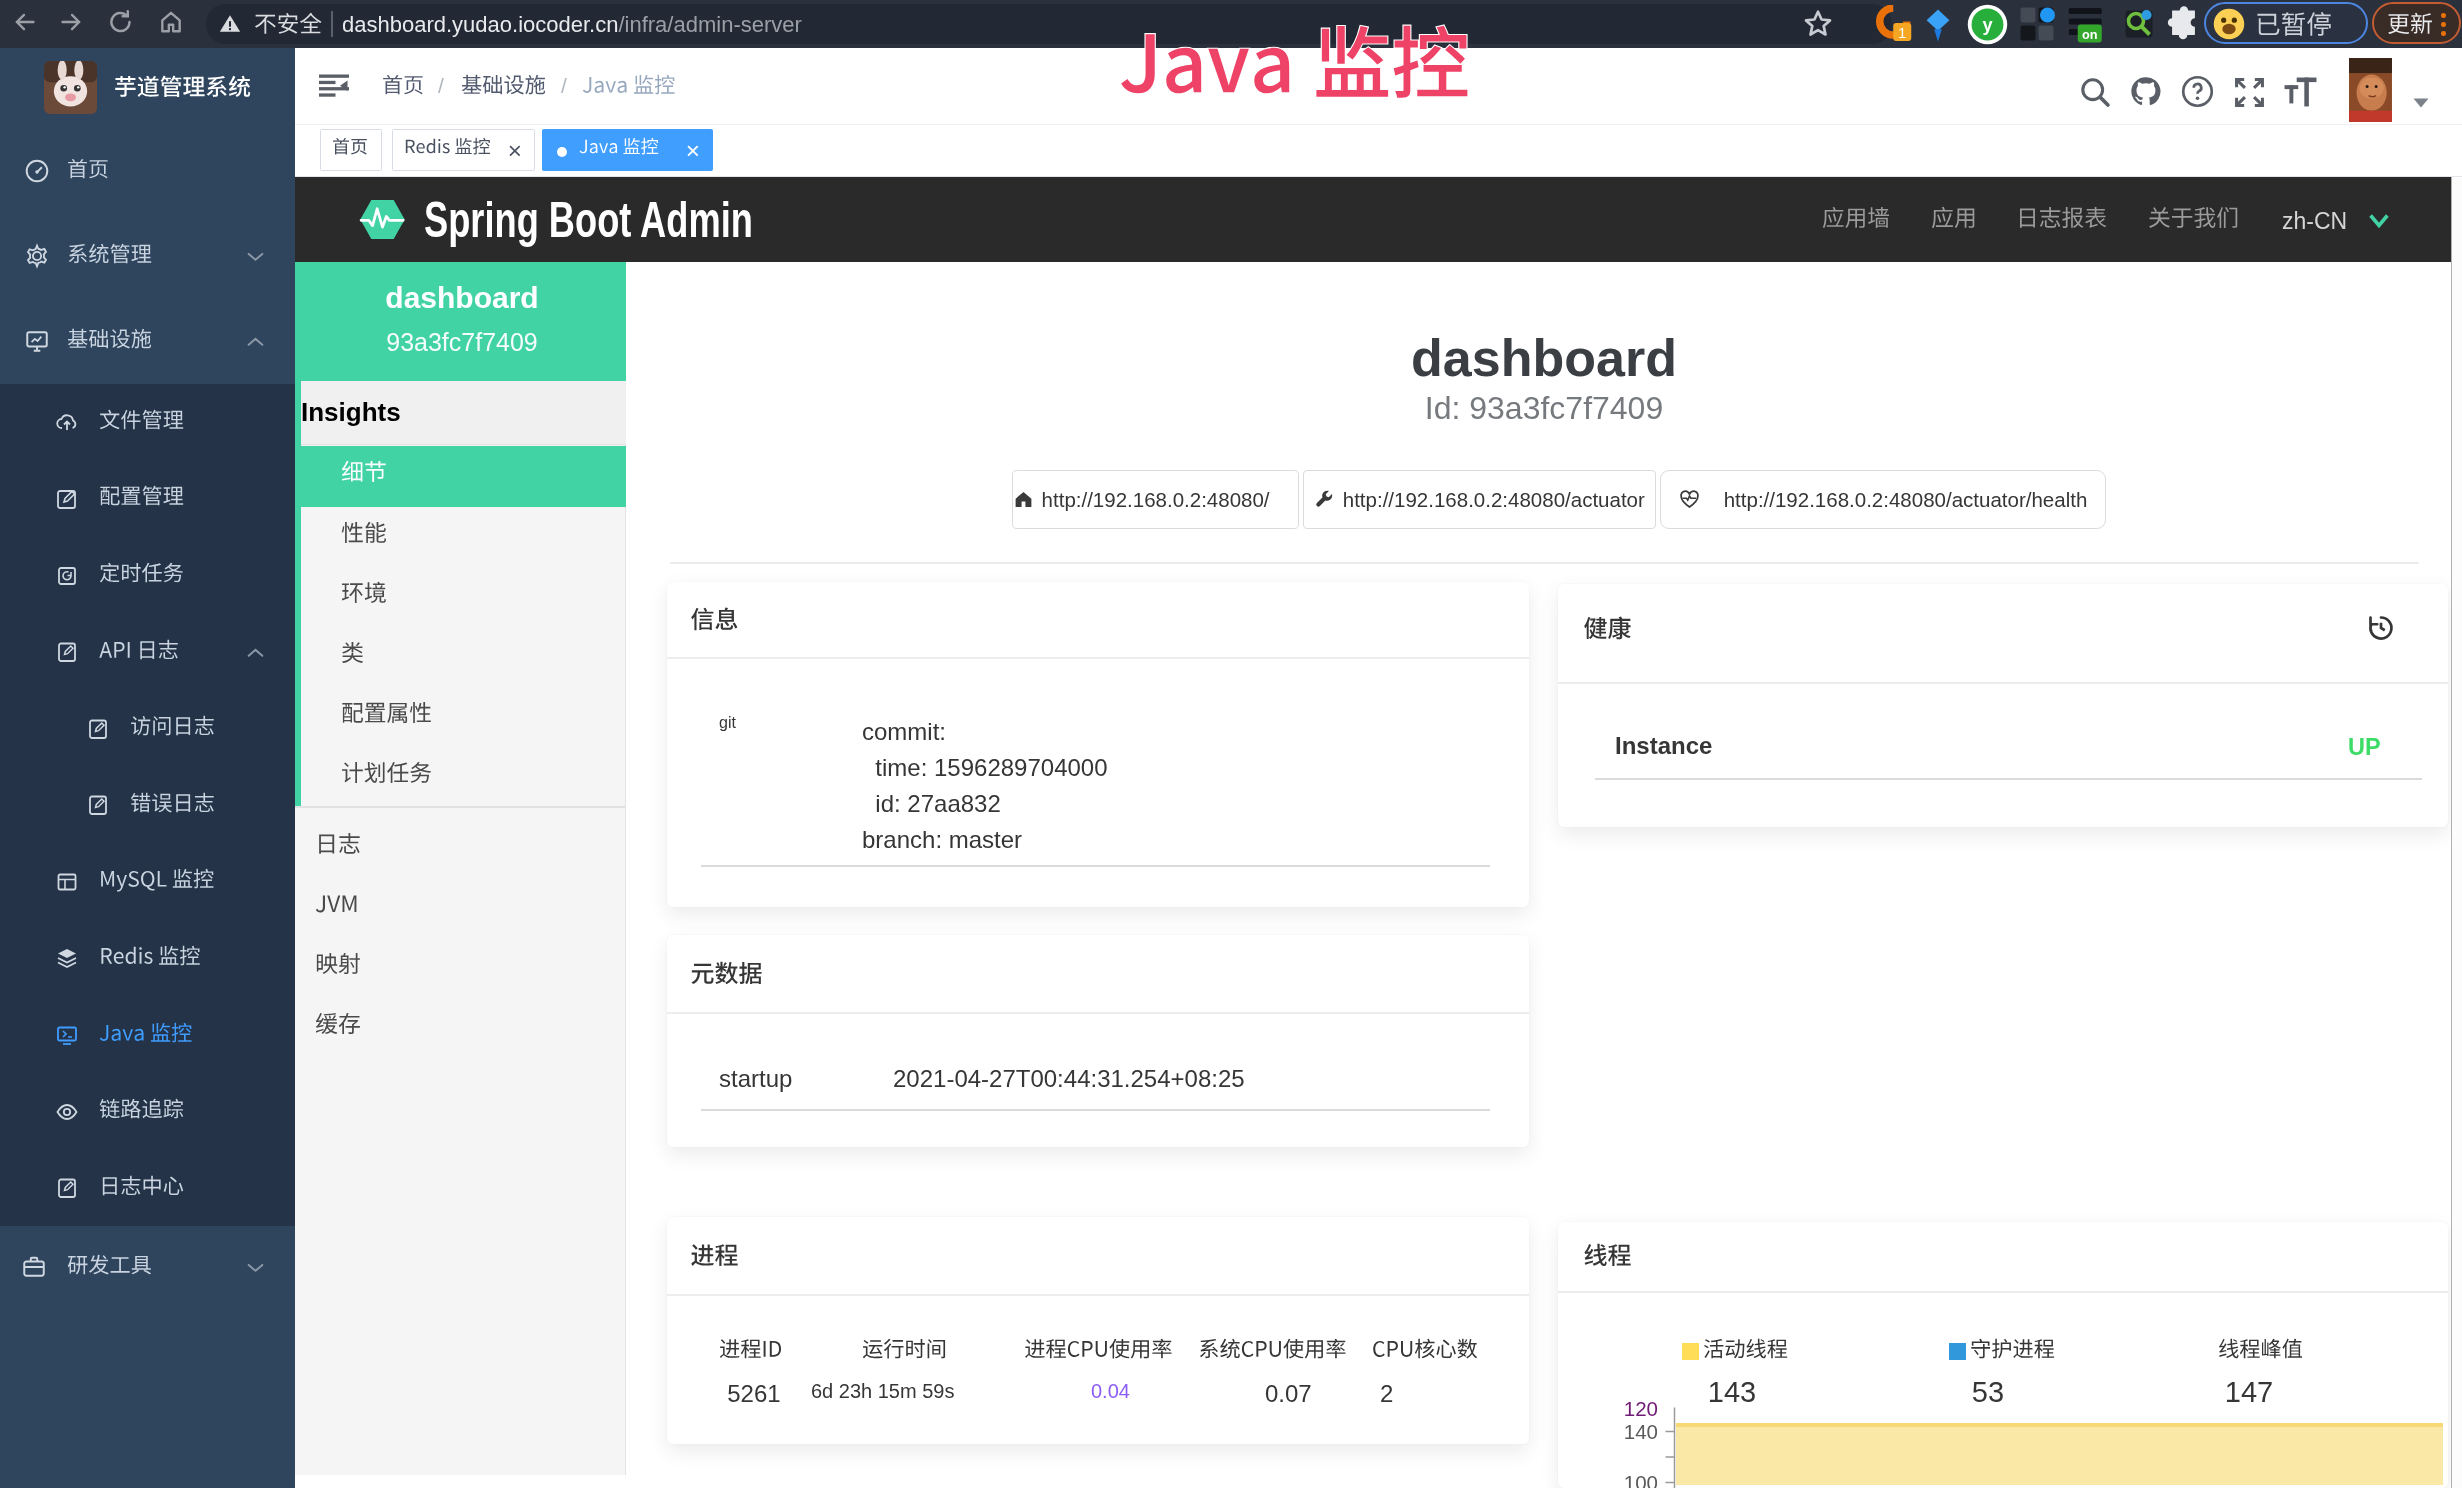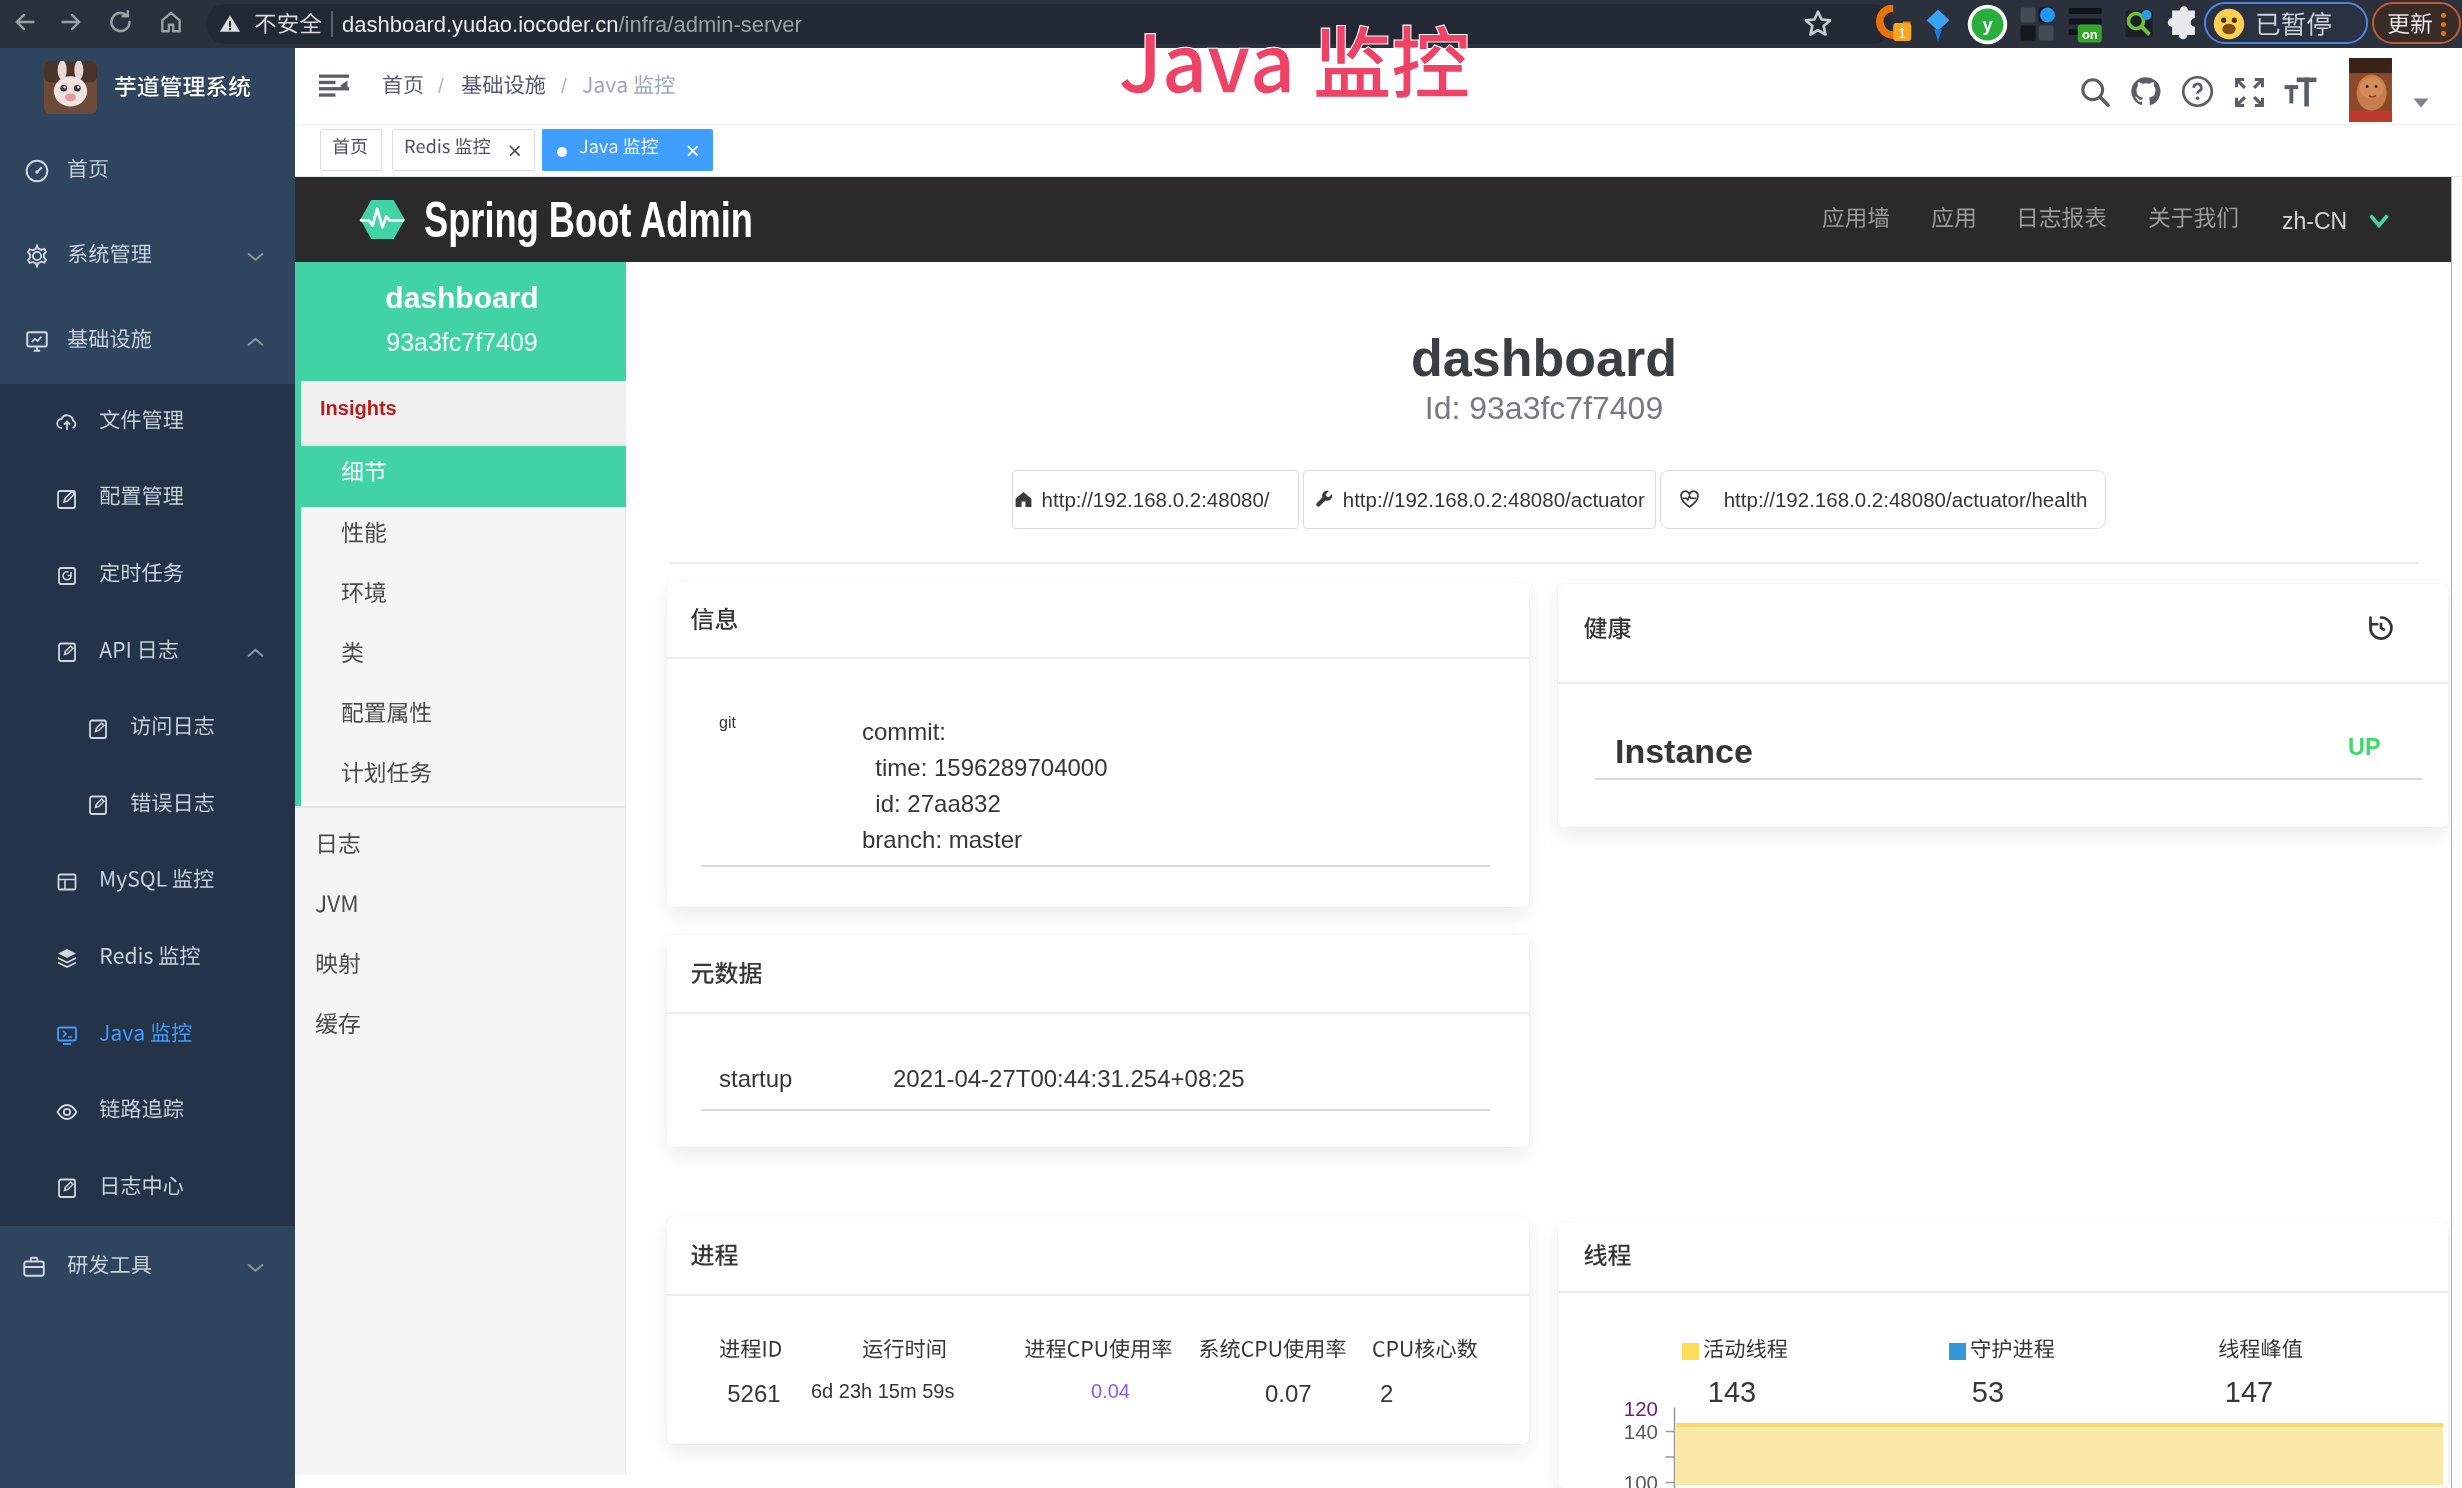--- a/index.html
+++ b/index.html
@@ -321,21 +321,21 @@
 <div class="abs" style="left:2282px;top:208px;font-size:23px;color:#d6d6d6">zh-CN</div>
 <svg class="abs" style="left:2369px;top:214px" width="20" height="13.7" viewBox="0 0 13 9">
       <path d="M1 1 L6.5 7.5 L12 1" fill="none" stroke="#42d3a5" stroke-width="2.4"></path>
     </svg>
 <div class="abs" style="left:295px;top:262px;width:331px;height:1213px;background:#f5f5f5;border-right:1.5px solid #e4e4e4"></div>
 <div class="abs" style="left:295px;top:262px;width:331px;height:119px;background:#42d3a5"></div>
 <div class="abs" style="left:295px;top:381px;width:6px;height:425px;background:#42d3a5"></div>
 <div class="abs" style="left:356px;top:281px;width:212px;font-size:30px;font-weight:bold;color:#fff;text-align:center">dashboard</div>
 <div class="abs" style="left:356px;top:328px;width:212px;font-size:25px;color:rgba(255,255,255,0.95);text-align:center">93a3fc7f7409</div>
 <div class="abs" style="left:301px;top:381px;width:325px;height:64px;background:#f0f0f0;border-bottom:1.5px solid #e2e2e2"></div>
-<div class="abs" style="left:320px;top:397px;font-size:20px;font-weight:bold;color:#b91c1c">Insights</div>
+<div class="abs" style="left:301px;top:397px;font-size:26px;font-weight:bold;color:#000000">Insights</div>
 <div class="abs" style="left:301px;top:446px;width:325px;height:61px;background:#42d3a5"></div>
 <svg style="position:absolute;left:341px;top:460px;" width="46" height="29" viewBox="0 0 60 38">
       <path d="M1.1 24.8 1.5 27C4.4 26.4 8.4 25.7 12.3 24.9L12.2 22.9C8.1 23.6 3.9 24.4 1.1 24.8ZM1.7 13.7C2.2 13.4 3 13.3 7.3 12.8C5.7 14.7 4.3 16.3 3.7 16.9C2.6 17.9 1.9 18.6 1.2 18.8C1.5 19.3 1.8 20.4 1.9 20.9C2.6 20.5 3.7 20.3 12.2 18.9C12.2 18.4 12.1 17.6 12.1 17L5.3 17.9C7.9 15.4 10.4 12.3 12.7 9.1L10.7 7.9C10.1 8.9 9.5 9.8 8.8 10.7L4.2 11.2C6.2 8.6 8.2 5.3 9.7 2L7.5 1.1C6 4.7 3.6 8.6 2.9 9.6C2.1 10.6 1.6 11.3 1 11.5C1.2 12.1 1.6 13.2 1.7 13.7ZM19.4 24.3H15.1V15.8H19.4ZM21.5 24.3V15.8H25.7V24.3ZM13 2.8V28.3H15.1V26.4H25.7V28.1H27.9V2.8ZM19.4 13.7H15.1V5H19.4ZM21.5 13.7V5H25.7V13.7Z M32.9 11.8V14H40.8V28.7H43.2V14H53.2V21.8C53.2 22.2 53 22.3 52.4 22.4C51.8 22.4 49.8 22.4 47.6 22.3C47.9 23 48.2 24 48.3 24.7C51.1 24.7 53 24.7 54.1 24.3C55.2 23.9 55.5 23.2 55.5 21.8V11.8ZM49 1.2V4.6H41V1.2H38.7V4.6H31.6V6.8H38.7V10.2H41V6.8H49V10.2H51.4V6.8H58.4V4.6H51.4V1.2Z" fill="#ffffff"></path>
     </svg>
 <svg style="position:absolute;left:341px;top:521px;" width="46" height="29" viewBox="0 0 60 38">
       <path d="M5.2 1.2V28.8H7.4V1.2ZM2.4 6.9C2.2 9.3 1.6 12.6 0.8 14.6L2.6 15.2C3.4 13 3.9 9.6 4.1 7.1ZM7.6 6.7C8.5 8.4 9.4 10.6 9.7 11.9L11.4 11C11 9.8 10.1 7.6 9.2 6ZM10 25.6V27.7H28.5V25.6H20.9V18.1H27.1V16H20.9V9.7H27.8V7.6H20.9V1.3H18.6V7.6H14.9C15.3 6.1 15.7 4.5 16 2.9L13.8 2.6C13.1 6.7 11.9 10.7 10.1 13.3C10.7 13.6 11.7 14.1 12.2 14.4C12.9 13.1 13.6 11.5 14.2 9.7H18.6V16H12.3V18.1H18.6V25.6Z M41.5 13.8V16.4H35.1V13.8ZM33 11.9V28.8H35.1V22.6H41.5V26.2C41.5 26.5 41.4 26.7 41 26.7C40.6 26.7 39.3 26.7 37.9 26.6C38.2 27.2 38.5 28.1 38.6 28.7C40.5 28.7 41.8 28.7 42.7 28.3C43.5 28 43.7 27.4 43.7 26.2V11.9ZM35.1 18.1H41.5V20.9H35.1ZM55.7 3.4C54 4.3 51.3 5.4 48.8 6.3V1.3H46.5V11.2C46.5 13.7 47.3 14.4 50.2 14.4C50.8 14.4 54.7 14.4 55.3 14.4C57.7 14.4 58.4 13.4 58.6 9.7C58 9.6 57.1 9.2 56.6 8.8C56.5 11.8 56.3 12.3 55.1 12.3C54.3 12.3 51 12.3 50.3 12.3C49 12.3 48.8 12.1 48.8 11.2V8.1C51.7 7.3 54.9 6.2 57.2 5.1ZM56.1 16.8C54.4 17.9 51.5 19.1 48.8 20V15.2H46.5V25.3C46.5 27.9 47.3 28.5 50.2 28.5C50.8 28.5 54.8 28.5 55.5 28.5C58 28.5 58.6 27.4 58.9 23.4C58.3 23.3 57.4 22.9 56.9 22.6C56.8 25.9 56.5 26.5 55.3 26.5C54.4 26.5 51.1 26.5 50.4 26.5C49 26.5 48.8 26.3 48.8 25.4V21.9C51.8 21 55.2 19.9 57.6 18.5ZM32.5 9.8C33.1 9.5 34.2 9.4 42.4 8.8C42.7 9.4 42.9 9.9 43.1 10.4L45.1 9.5C44.4 7.7 42.8 5 41.2 3L39.4 3.7C40.1 4.7 40.9 5.9 41.5 7.1L34.9 7.5C36.2 5.9 37.6 3.9 38.6 1.9L36.3 1.1C35.3 3.5 33.7 5.8 33.1 6.5C32.6 7.1 32.2 7.6 31.7 7.6C32 8.2 32.4 9.3 32.5 9.8Z" fill="#4a4a4a"></path>
     </svg>
 <svg style="position:absolute;left:341px;top:581px;" width="46" height="29" viewBox="0 0 60 38">
       <path d="M20.3 11.6C22.6 14.1 25.2 17.5 26.4 19.7L28.3 18.3C27 16.2 24.2 12.8 22 10.4ZM1.1 23.3 1.6 25.5C4.1 24.6 7.3 23.5 10.3 22.3L9.9 20.3L6.9 21.4V14H9.6V11.9H6.9V5.3H10.2V3.2H1.2V5.3H4.8V11.9H1.7V14H4.8V22.1ZM11.7 3.1V5.3H19.4C17.5 10.6 14.4 15.3 10.6 18.3C11.2 18.7 12 19.6 12.4 20C14.5 18.2 16.4 15.9 18.1 13.2V28.7H20.3V9.1C20.8 7.9 21.4 6.6 21.8 5.3H28.3V3.1Z M44.5 17.4H54V19.4H44.5ZM44.5 13.9H54V15.9H44.5ZM47.6 1.4C47.9 2 48.2 2.7 48.4 3.4H41.9V5.3H57V3.4H50.8C50.5 2.6 50.1 1.7 49.7 1ZM52.4 5.6C52.2 6.6 51.7 7.9 51.2 8.9H46.1L47.2 8.6C47.1 7.8 46.6 6.5 46.2 5.6L44.3 6C44.7 6.9 45.1 8 45.3 8.9H41V10.8H57.8V8.9H53.2C53.6 8.1 54.1 7.1 54.5 6.1ZM42.5 12.4V21H45.6C45.2 24.4 43.9 26.2 39 27.1C39.4 27.5 40 28.4 40.1 28.9C45.7 27.6 47.2 25.3 47.7 21H50.4V25.4C50.4 27 50.6 27.5 51.1 27.9C51.6 28.3 52.5 28.4 53.2 28.4C53.6 28.4 54.8 28.4 55.3 28.4C55.8 28.4 56.7 28.3 57.1 28.2C57.6 28 58 27.7 58.2 27.2C58.4 26.7 58.5 25.5 58.6 24.2C58 24.1 57.2 23.7 56.8 23.3C56.8 24.5 56.7 25.4 56.6 25.9C56.5 26.2 56.3 26.4 56.1 26.5C55.9 26.6 55.5 26.6 55.1 26.6C54.7 26.6 53.9 26.6 53.6 26.6C53.2 26.6 53 26.6 52.8 26.5C52.6 26.4 52.6 26.1 52.6 25.6V21H56.2V12.4ZM31 22.5 31.8 24.8C34.3 23.8 37.5 22.6 40.6 21.3L40.1 19.3L37 20.4V10.6H39.9V8.5H37V1.6H34.8V8.5H31.5V10.6H34.8V21.2C33.4 21.8 32.1 22.2 31 22.5Z" fill="#4a4a4a"></path>
     </svg>
@@ -394,21 +394,21 @@
 <div class="abs" style="left:701px;top:865px;width:789px;height:1.5px;background:#dbdbdb"></div>
 <div class="abs" style="left:1558px;top:584px;width:890px;height:243px;box-shadow:0 7.6px 20px rgba(10,10,10,0.08),0 0 0 0.8px rgba(10,10,10,0.02);border-radius:6px;background:#fff"></div>
 <div class="abs" style="left:1558px;top:682px;width:890px;height:1.5px;background:#ededed"></div>
 <svg style="position:absolute;left:1583px;top:616px;" width="49" height="30" viewBox="0 0 64 40">
       <path d="M6.4 1.2C5.2 5.8 3.2 10.4 0.9 13.4C1.3 14.1 2.1 15.8 2.3 16.6C3 15.7 3.6 14.7 4.3 13.6V30.8H6.9V8.2C7.8 6.1 8.5 4 9.1 2ZM17.2 3.7V5.9H21.1V7.9H15.9V10.2H21.1V12.4H17.2V14.6H21.1V16.6H16.9V18.9H21.1V21H16.1V23.4H21.1V26.9H23.6V23.4H30V21H23.6V18.9H29.1V16.6H23.6V14.6H28.8V10.2H30.9V7.9H28.8V3.7H23.6V1.3H21.1V3.7ZM23.6 10.2H26.4V12.4H23.6ZM23.6 7.9V5.9H26.4V7.9ZM9.2 16C9.2 15.7 9.7 15.4 10.2 15.1H13.5C13.2 17.7 12.7 20 12 21.9C11.4 20.8 10.8 19.4 10.3 17.7L8.2 18.5C8.9 21 9.8 23 10.8 24.6C9.9 26.5 8.6 27.9 7.1 29C7.6 29.3 8.7 30.3 9.1 30.8C10.5 29.8 11.6 28.5 12.6 26.8C15.7 29.7 19.6 30.4 24.2 30.4H30C30.1 29.6 30.5 28.4 30.9 27.7C29.5 27.8 25.5 27.8 24.4 27.8C20.3 27.7 16.6 27.2 13.8 24.4C15 21.4 15.8 17.7 16.2 13L14.6 12.7L14.1 12.7H12.4C13.8 10.3 15.2 7.2 16.4 4.1L14.7 3L13.9 3.3H9V6H12.9C11.8 8.6 10.5 11 10.1 11.7C9.5 12.8 8.6 13.6 8.1 13.8C8.4 14.3 9 15.4 9.2 16Z M39.8 20.8C41.3 21.8 43.4 23.2 44.4 24.1L46.1 22.2C45.1 21.3 42.9 20 41.4 19.1ZM56.9 14.8V17H51.6V14.8ZM56.9 12.7H51.6V10.8H56.9ZM46.9 1.6C47.3 2.3 47.7 3 48.1 3.8H35.7V13.2C35.7 18 35.5 24.5 32.9 29.2C33.5 29.4 34.8 30.3 35.3 30.8C38.1 25.9 38.6 18.3 38.6 13.2V6.5H48.5V8.6H40.7V10.8H48.5V12.7H39.3V14.8H48.5V17H40.4V19.1H48.5V22.5C44.7 24 40.7 25.5 38.2 26.4L39.4 28.9L48.5 24.9V27.7C48.5 28.2 48.3 28.4 47.7 28.4C47.2 28.4 45.2 28.4 43.4 28.4C43.8 29.1 44.3 30.1 44.4 30.9C47.1 30.9 48.8 30.9 50 30.5C51.1 30 51.6 29.4 51.6 27.7V23.5C54 26.3 57.2 28.4 61.2 29.4C61.6 28.7 62.4 27.6 63 27C60.4 26.5 58 25.5 56 24.2C57.7 23.4 59.6 22.2 61.2 21.1L59 19.3C57.8 20.4 55.8 21.7 54.1 22.7C53.1 21.8 52.2 20.7 51.6 19.6V19.1H59.8V15H62.8V12.4H59.8V8.6H51.6V6.5H62.5V3.8H51.6C51.1 2.8 50.5 1.7 49.9 0.8Z" fill="#363636"></path>
     </svg>
 <svg class="abs" style="left:2366px;top:613px" width="30" height="30" viewBox="0 0 20 20">
       <path d="M10 3 a7 7 0 1 1 -6.5 4.3 M3 3 v4.5 h4.5" fill="none" stroke="#363636" stroke-width="1.8" stroke-linecap="round"></path>
       <path d="M10 6.5 V10 l2.5 1.5" fill="none" stroke="#363636" stroke-width="1.8"></path>
     </svg>
-<div class="abs" style="left:1615px;top:732px;font-size:34px;font-weight:bold;color:#363636">Instance</div>
+<div class="abs" style="left:1615px;top:732px;font-size:24px;font-weight:bold;color:#363636">Instance</div>
 <div class="abs" style="left:2348px;top:734px;font-size:23.5px;font-weight:bold;color:#3ddc67">UP</div>
 <div class="abs" style="left:1595px;top:778px;width:827px;height:1.5px;background:#dbdbdb"></div>
 <div class="abs" style="left:667px;top:935px;width:862px;height:212px;box-shadow:0 7.6px 20px rgba(10,10,10,0.08),0 0 0 0.8px rgba(10,10,10,0.02);border-radius:6px;background:#fff"></div>
 <div class="abs" style="left:667px;top:1012px;width:862px;height:1.5px;background:#ededed"></div>
 <svg style="position:absolute;left:690px;top:961px;" width="73" height="30" viewBox="0 0 96 40">
       <path d="M4.7 3.5V6.5H27.5V3.5ZM1.8 12.4V15.3H9.6C9.1 21 8.1 25.8 1.3 28.4C2 28.9 2.8 30 3.2 30.8C10.8 27.7 12.2 22.1 12.8 15.3H18.3V26.1C18.3 29.3 19.2 30.3 22.4 30.3C23 30.3 26 30.3 26.7 30.3C29.7 30.3 30.5 28.7 30.8 23.1C30 22.9 28.7 22.3 28 21.8C27.8 26.6 27.6 27.4 26.5 27.4C25.7 27.4 23.4 27.4 22.8 27.4C21.7 27.4 21.4 27.2 21.4 26.1V15.3H30.3V12.4Z M45.9 1.7C45.4 2.9 44.4 4.7 43.6 5.9L45.6 6.8C46.4 5.7 47.5 4.2 48.4 2.7ZM34.5 2.7C35.4 4 36.2 5.8 36.4 6.9L38.7 5.9C38.4 4.8 37.6 3.1 36.7 1.8ZM44.6 20.2C43.9 21.6 43 22.8 42 23.9C40.9 23.3 39.8 22.8 38.8 22.3L40 20.2ZM35.1 23.3C36.6 23.9 38.3 24.7 39.9 25.6C37.9 26.9 35.6 27.8 33.1 28.4C33.6 28.9 34.2 30 34.5 30.7C37.4 29.9 40.1 28.7 42.3 26.9C43.4 27.5 44.3 28.1 45 28.6L46.8 26.7C46.1 26.2 45.2 25.7 44.3 25.1C46 23.3 47.2 21 48 18.2L46.4 17.6L45.9 17.7H41.2L41.8 16.2L39.2 15.7C38.9 16.3 38.7 17 38.3 17.7H34.1V20.2H37.1C36.4 21.3 35.7 22.4 35.1 23.3ZM39.9 1.1V7H33.5V9.4H38.9C37.4 11.3 35.1 13 33 13.9C33.6 14.4 34.3 15.5 34.6 16.1C36.4 15.1 38.3 13.6 39.9 11.9V15.3H42.7V11.3C44.1 12.4 45.7 13.7 46.5 14.4L48.1 12.3C47.5 11.8 45.1 10.3 43.5 9.4H49V7H42.7V1.1ZM51.9 1.3C51.1 7 49.7 12.4 47.2 15.8C47.8 16.2 49 17.2 49.4 17.7C50.1 16.6 50.8 15.4 51.4 14.1C52 16.9 52.9 19.5 54 21.9C52.2 24.7 49.8 26.9 46.4 28.5C46.9 29.1 47.7 30.3 48 31C51.2 29.3 53.6 27.2 55.4 24.6C57 27.1 58.9 29.1 61.2 30.6C61.7 29.8 62.6 28.7 63.2 28.2C60.7 26.8 58.7 24.6 57.1 21.9C58.7 18.6 59.7 14.7 60.4 10H62.5V7.2H53.6C54 5.5 54.4 3.6 54.7 1.7ZM57.6 10C57.1 13.3 56.5 16.2 55.5 18.7C54.5 16 53.7 13.1 53.1 10Z M79.5 20.6V30.8H82.1V29.7H91.1V30.8H93.8V20.6H87.8V17H94.7V14.5H87.8V11.2H93.7V2.5H76.4V12.2C76.4 17.3 76.2 24.3 72.9 29.2C73.6 29.4 74.8 30.4 75.4 30.9C78 27.1 78.9 21.8 79.2 17H85V20.6ZM79.4 5.1H90.8V8.6H79.4ZM79.4 11.2H85V14.5H79.4L79.4 12.2ZM82.1 27.3V23.1H91.1V27.3ZM69 1.2V7.4H65.3V10.2H69V16.7L64.8 17.8L65.5 20.7L69 19.7V27.2C69 27.6 68.8 27.8 68.4 27.8C68.1 27.8 66.9 27.8 65.6 27.7C66 28.5 66.3 29.8 66.4 30.5C68.4 30.6 69.8 30.5 70.6 30C71.5 29.5 71.8 28.7 71.8 27.2V18.8L75.3 17.7L74.9 15L71.8 15.9V10.2H75.2V7.4H71.8V1.2Z" fill="#363636"></path>
     </svg>
 <div class="abs" style="left:719px;top:1065px;font-size:24px;color:#363636">startup</div>
 <div class="abs" style="left:893px;top:1065px;font-size:24px;color:#363636">2021-04-27T00:44:31.254+08:25</div>
 <div class="abs" style="left:701px;top:1109px;width:789px;height:1.5px;background:#dbdbdb"></div>

